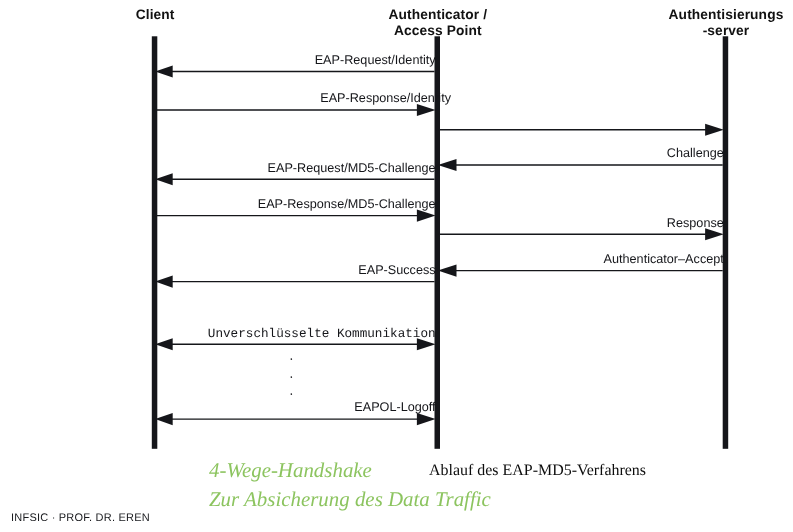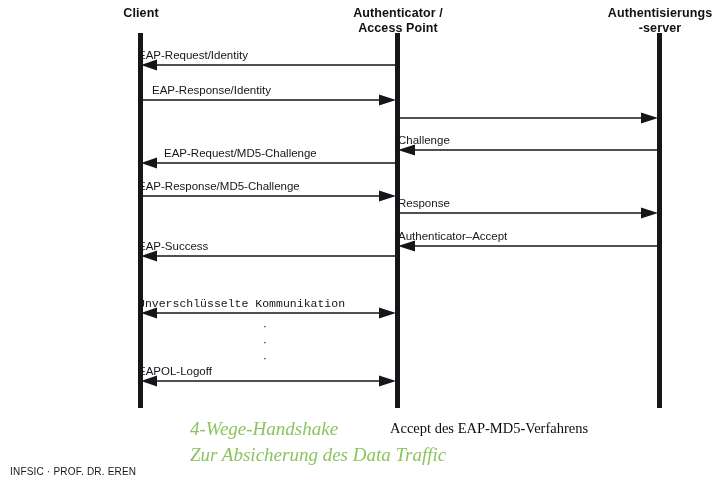--- a/index.html
+++ b/index.html
@@ -39,21 +39,21 @@
   
   .lifeline {
     position: absolute;
     width: 5px;
     background: #15161a;
   }
 
   
   .msg-label {
     position: absolute;
-    text-align: left;
+    text-align: right;
     font-family: "Liberation Sans", sans-serif;
     font-size: 11.5px;
     line-height: 13px;
     color: #15161a;
     white-space: nowrap;
   }
 
   .dots {
     position: absolute;
     text-align: center;
@@ -176,21 +176,21 @@
     </g>
   </svg>
 
   <div class="msg-label" style="left:138px; top:49px; width:258px;">EAP-Request/Identity</div>
 
   <div class="msg-label" style="left:152px; top:84px; width:258px;">EAP-Response/Identity</div>
 
 
   <div class="msg-label" style="left:398px; top:134px; width:260px;">Challenge</div>
 
-  <div class="msg-label" style="left:152px; top:147px; width:258px;padding-left:12px;">EAP-Request/MD5-Challenge</div>
+  <div class="msg-label" style="left:138px; top:147px; width:258px;">EAP-Request/MD5-Challenge</div>
 
   <div class="msg-label" style="left:138px; top:180px; width:258px;">EAP-Response/MD5-Challenge</div>
 
   <div class="msg-label" style="left:398px; top:197px; width:260px;">Response</div>
 
   <div class="msg-label" style="left:398px; top:230px; width:260px;">Authenticator–Accept</div>
 
   <div class="msg-label" style="left:138px; top:240px; width:258px;">EAP-Success</div>
 
   <div class="msg-label" style="left:138px; top:297px; width:258px;font-family:Liberation Mono, monospace;">Unverschlüsselte Kommunikation</div>
@@ -198,17 +198,17 @@
   <div class="msg-label" style="left:138px; top:365px; width:258px;">EAPOL-Logoff</div>
 
   <div class="dots" style="left:245px; top:319px; width:40px;">·</div>
   <div class="dots" style="left:245px; top:335px; width:40px;">·</div>
   <div class="dots" style="left:245px; top:351px; width:40px;">·</div>
 
   <div class="caption-green" style="left:190px; top:417px;">4-Wege-Handshake</div>
 
   <div class="caption-green" style="left:190px; top:443px;">Zur Absicherung des Data Traffic</div>
 
-  <div class="caption-black" style="left:390px; top:419px;">Accept des EAP-MD5-Verfahrens</div>
+  <div class="caption-black" style="left:390px; top:419px;">Ablauf des EAP-MD5-Verfahrens</div>
 
   <div class="footer-note" style="left:10px; top:466px;">INFSIC · PROF. DR. EREN</div>
 
 </div>
 
 </body></html>

